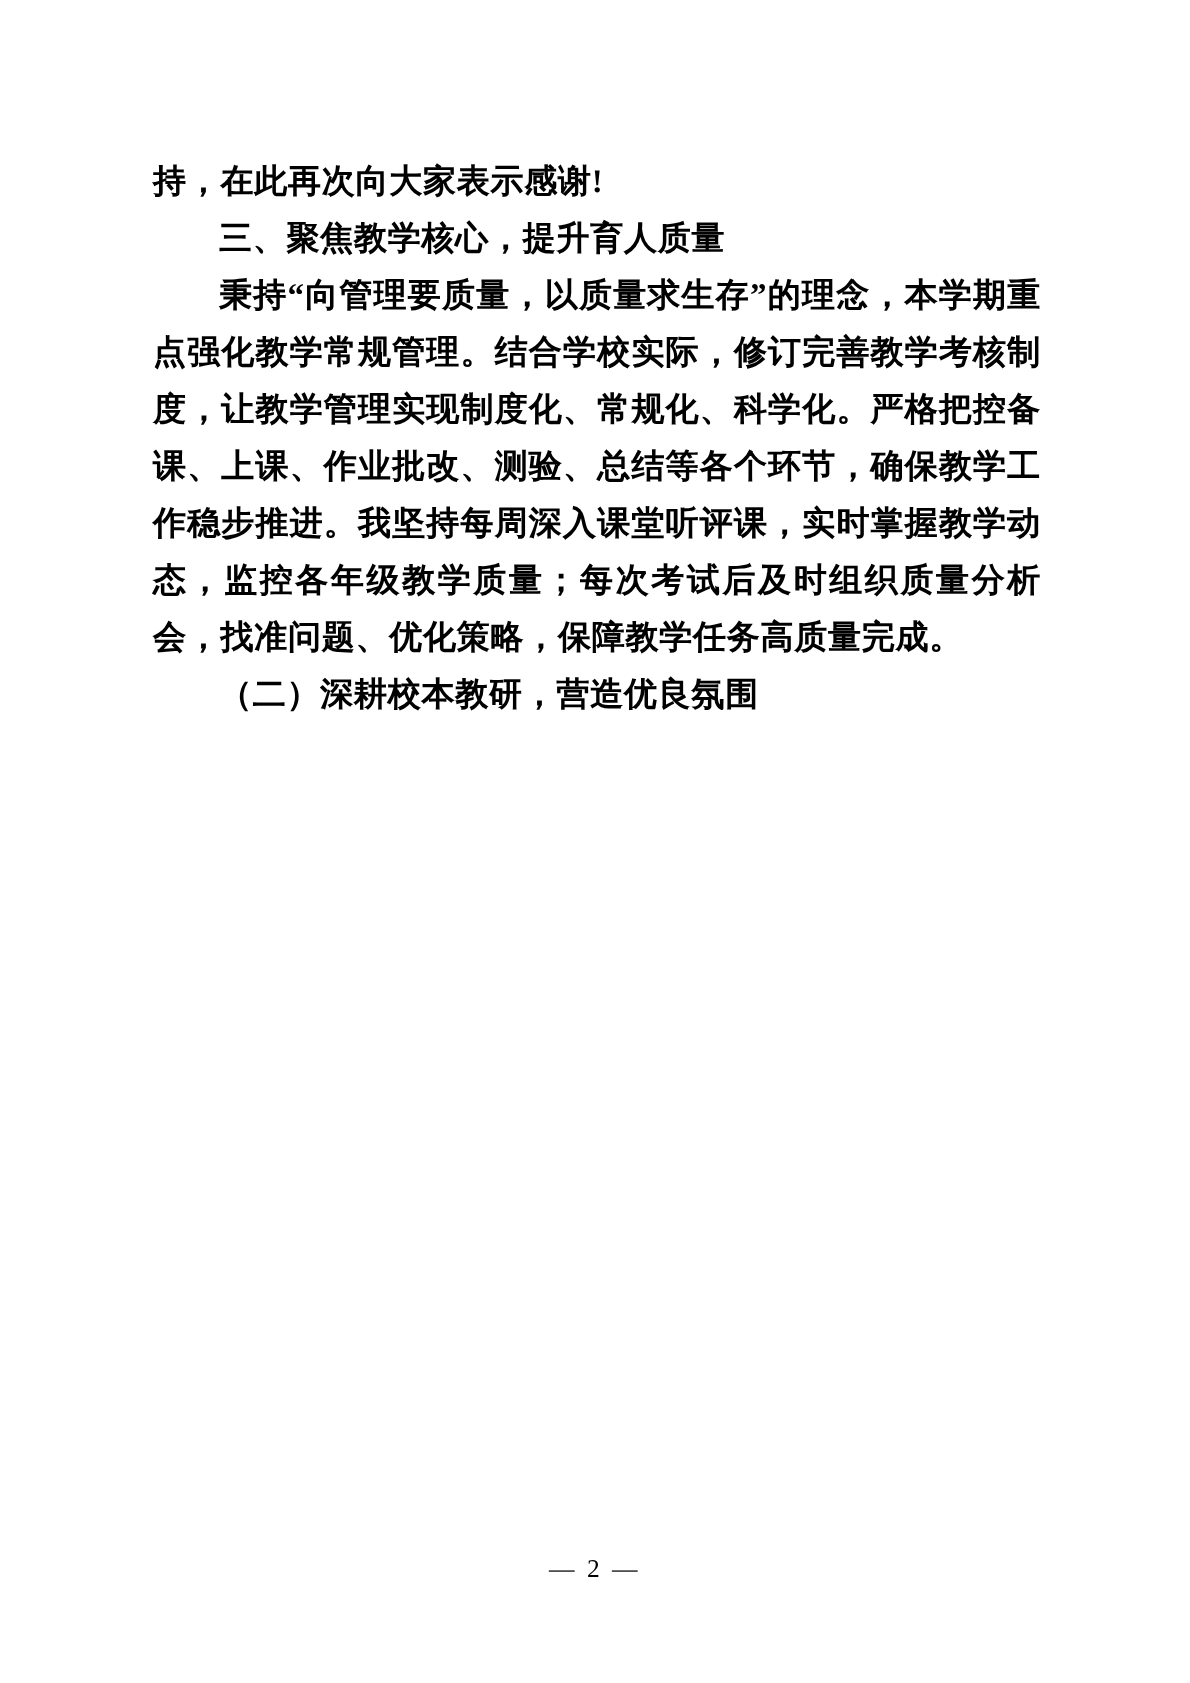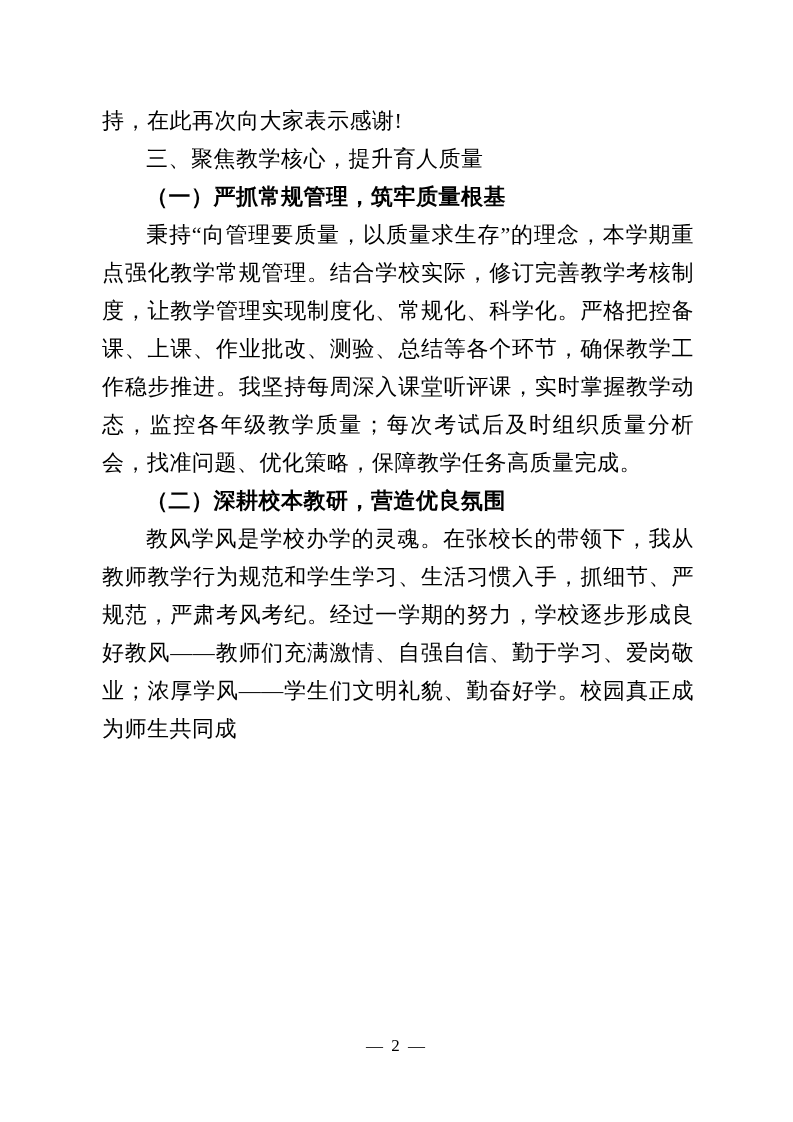--- a/index.html
+++ b/index.html
@@ -27,28 +27,29 @@
   .content p {
     margin: 0;
     padding: 0;
     font-size: 22px;
     line-height: 38px;
     letter-spacing: 0.5px;
     text-align: justify;
     text-justify: inter-character;
     word-break: break-all;
     overflow-wrap: anywhere;
+    font-weight: bold;
   }
   
   .content p.cont {
     text-indent: 0;
   }
   .content p.h1 {
     text-indent: 2em;
-    font-weight: normal;
+    font-weight: bold;
   }
   .content p.h2 {
     text-indent: 2em;
     font-weight: bold;
   }
   .content p.body {
     text-indent: 2em;
   }
   .footer {
     position: absolute;
@@ -62,22 +63,20 @@
     font-family: "Liberation Serif", "DejaVu Serif", serif;
   }
 </style>
 </head>
 <body>
 
 <div class="page">
   <div class="content">
     <p class="cont">持，在此再次向大家表示感谢!</p>
     <p class="h1">三、聚焦教学核心，提升育人质量</p>
-    <p class="h2">（一）严抓常规管理，筑牢质量根基</p>
     <p class="body">秉持“向管理要质量，以质量求生存”的理念，本学期重点强化教学常规管理。结合学校实际，修订完善教学考核制度，让教学管理实现制度化、常规化、科学化。严格把控备课、上课、作业批改、测验、总结等各个环节，确保教学工作稳步推进。我坚持每周深入课堂听评课，实时掌握教学动态，监控各年级教学质量；每次考试后及时组织质量分析会，找准问题、优化策略，保障教学任务高质量完成。</p>
     <p class="h2">（二）深耕校本教研，营造优良氛围</p>
-    <p class="body">教风学风是学校办学的灵魂。在张校长的带领下，我从教师教学行为规范和学生学习、生活习惯入手，抓细节、严规范，严肃考风考纪。经过一学期的努力，学校逐步形成良好教风——教师们充满激情、自强自信、勤于学习、爱岗敬业；浓厚学风——学生们文明礼貌、勤奋好学。校园真正成为师生共同成</p>
   </div>
 
   <div class="footer">
     <span>— 2 —</span>
   </div>
 </div>
 
 </body></html>

